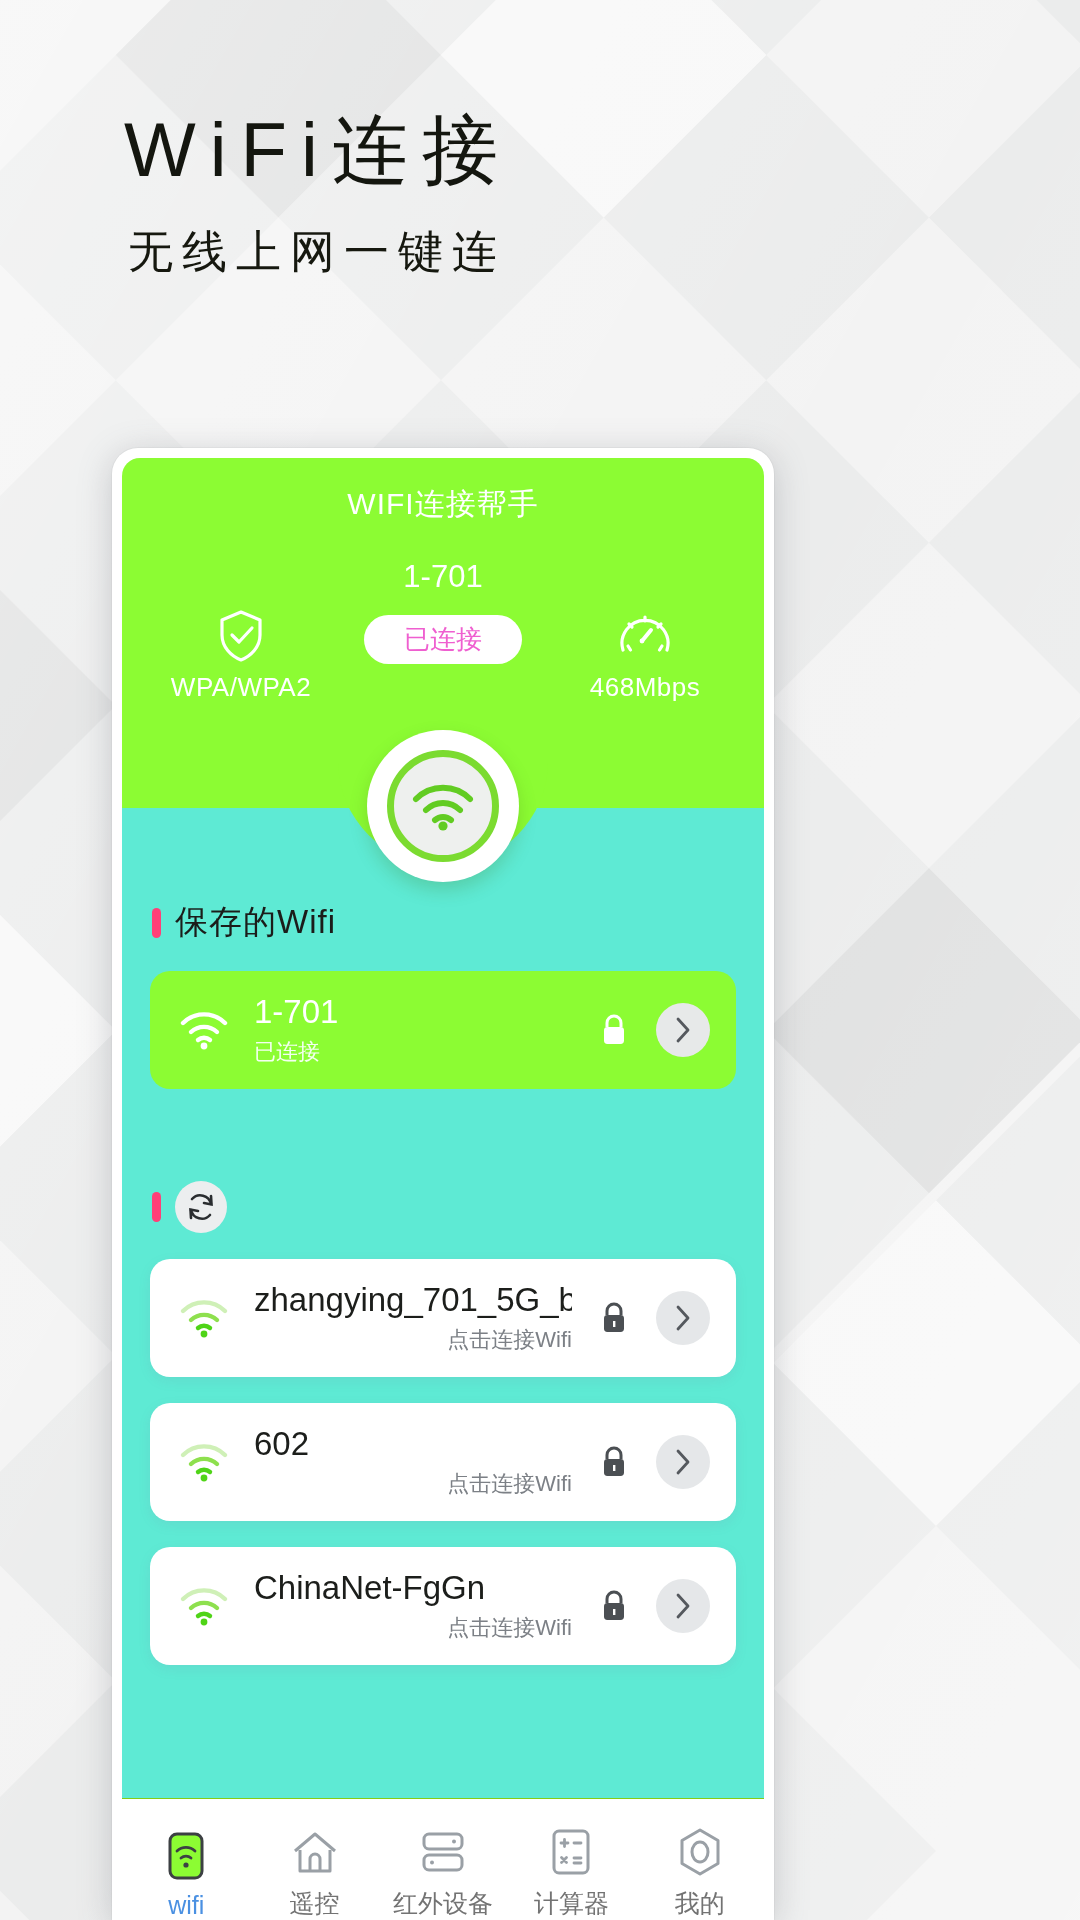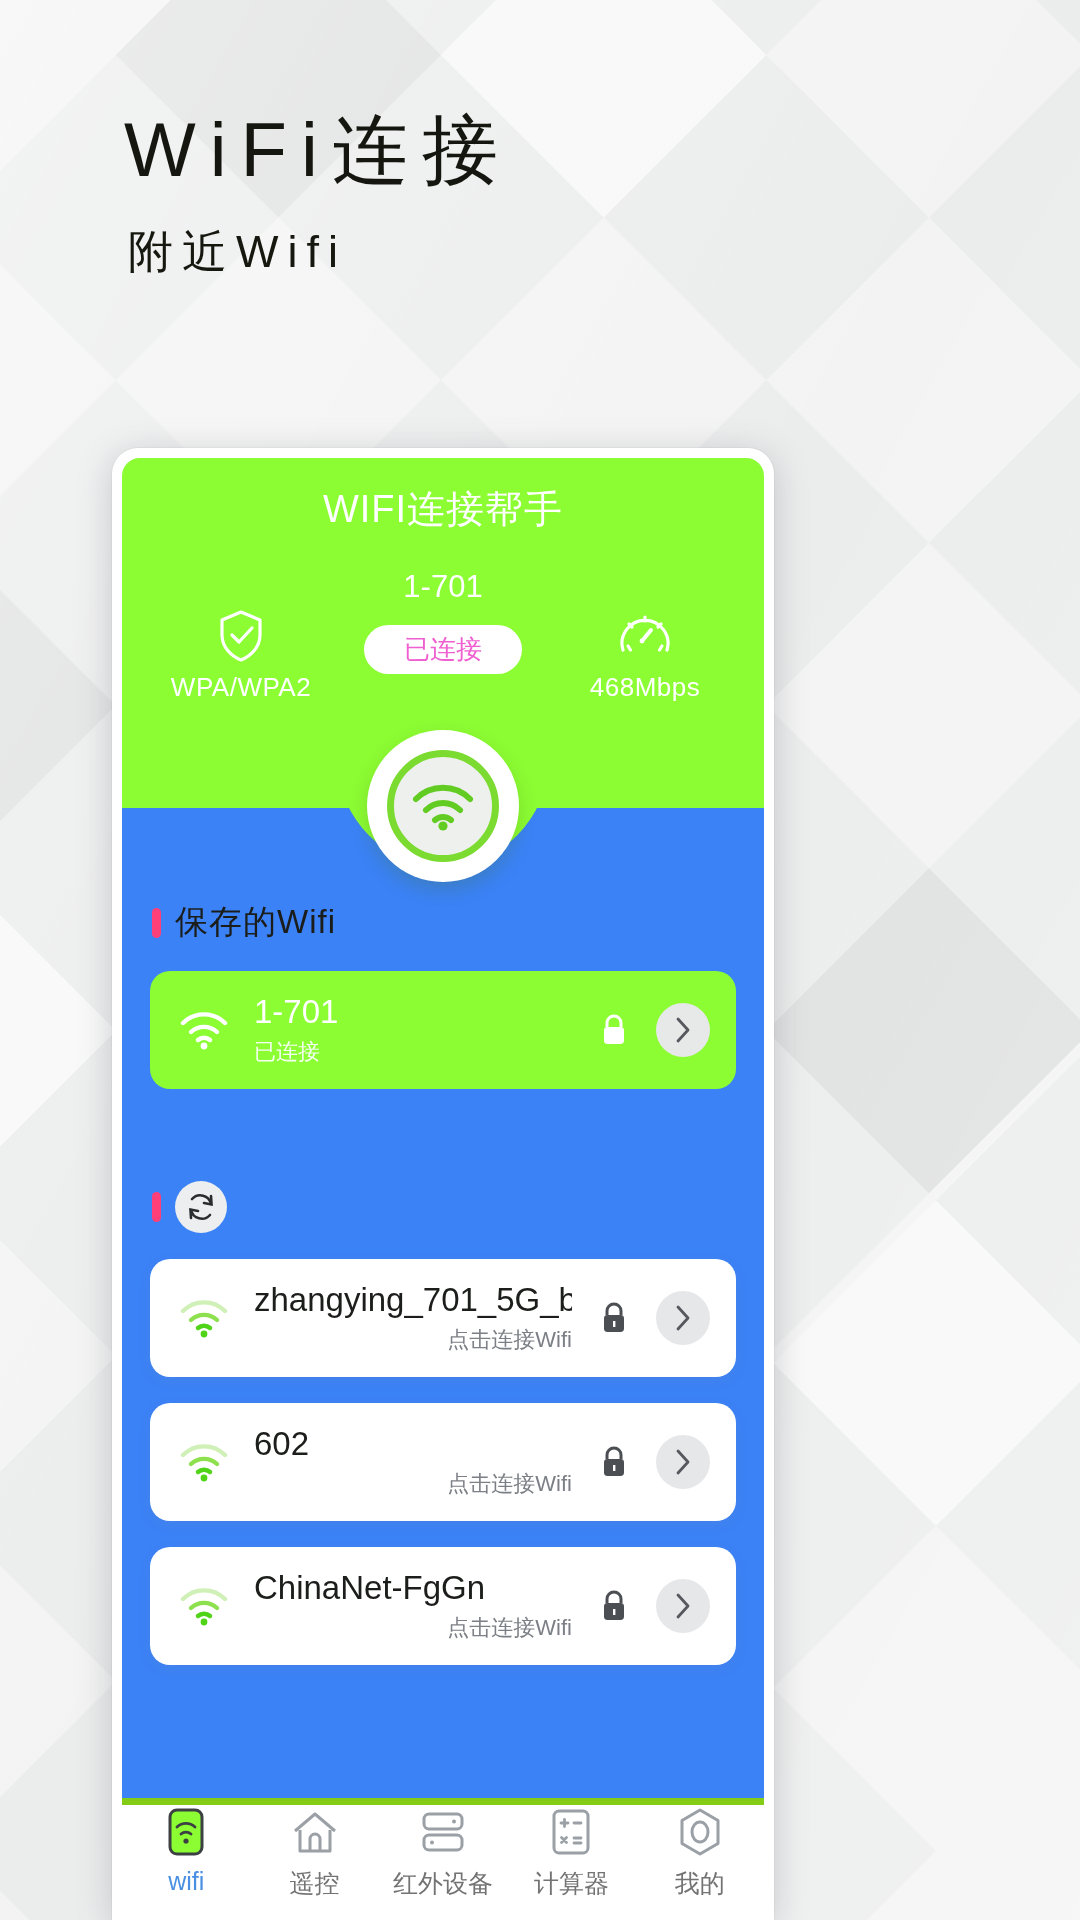--- a/index.html
+++ b/index.html
@@ -44,21 +44,21 @@
     display:flex; flex-direction:column;
   }
 
   
   .gpanel {
     position:relative; background:#8CFC33;
     height:350px; flex:none;
   }
   .gpanel-title {
     text-align:center; color:#ffffff;
-    font-size:38px; font-weight:400; padding-top:26px; letter-spacing:1px;
+    font-size:30px; font-weight:400; padding-top:26px; letter-spacing:1px;
   }
   .gpanel-ssid {
     text-align:center; color:#ffffff;
     font-size:31px; font-weight:400; margin-top:34px;
   }
   .badge-wrap { display:flex; justify-content:center; margin-top:20px; }
   .badge {
     background:#ffffff; color:#ef5fd0;
     font-size:26px; border-radius:30px;
     padding:10px 40px; line-height:1.1;
@@ -86,21 +86,21 @@
     display:flex; align-items:center; justify-content:center;
   }
   .wbadge-in {
     width:112px; height:112px; border-radius:50%;
     background:#eef0ee;
     border:7px solid #7bdb30;
     display:flex; align-items:center; justify-content:center;
   }
 
   
-  .body { flex:1; background:#3b82f6; padding:0 28px; overflow:hidden; }
+  .body { flex:1; background:#5eead4; padding:0 28px; overflow:hidden; }
   .sec-head {
     display:flex; align-items:center; gap:14px;
     margin-top:92px; margin-bottom:26px; padding-left:2px;
   }
   .sec-bar { width:9px; height:30px; background:#ff3f78; border-radius:5px; flex:none; }
   .sec-title { font-size:33px; color:#1b1d1a; letter-spacing:1px; flex:1; }
   .refresh-btn {
     width:52px; height:52px; border-radius:50%; background:#eceeef;
     display:flex; align-items:center; justify-content:center; flex:none;
   }
@@ -123,22 +123,22 @@
   .chev {
     width:54px; height:54px; border-radius:50%; flex:none;
     display:flex; align-items:center; justify-content:center;
   }
   .row.connected .chev { background:#e7e9e9; }
   .row.nearby .chev { background:#e5e7e9; }
 
   
   .nav {
     flex:none; height:122px; background:#ffffff;
-    border-top:7px solid #84cc16;
-    display:flex; align-items:flex-start; padding-top:0;
+    border-top:1px solid #84cc16;
+    display:flex; align-items:flex-end; padding-top:12px;
   }
   .nav-item {
     flex:1; display:flex; flex-direction:column; align-items:center; gap:8px;
   }
   .nav-ico { height:54px; display:flex; align-items:center; justify-content:center; }
   .nav-label { font-size:25px; color:#737373; }
   .nav-item.active .nav-label { color:#4a90e2; }
 </style>
 </head>
 <body>
@@ -217,21 +217,21 @@
     <linearGradient id="vig" x1="0" y1="0" x2="1" y2="1">
       <stop offset="0" stop-color="#ffffff" stop-opacity=".45"></stop>
       <stop offset=".5" stop-color="#ffffff" stop-opacity=".1"></stop>
       <stop offset="1" stop-color="#ffffff" stop-opacity=".35"></stop>
     </linearGradient>
   </defs>
 </svg>
 
 <div class="hero">
   <div class="hero-title">WiFi连接</div>
-  <div class="hero-sub">附近Wifi</div>
+  <div class="hero-sub">无线上网一键连</div>
 </div>
 
 <div class="phone">
   <div class="screen">
 
     <div class="gpanel">
       <div class="gpanel-title">WIFI连接帮手</div>
       <div class="gpanel-ssid">1-701</div>
       <div class="badge-wrap">
         <div class="badge">已连接</div>

